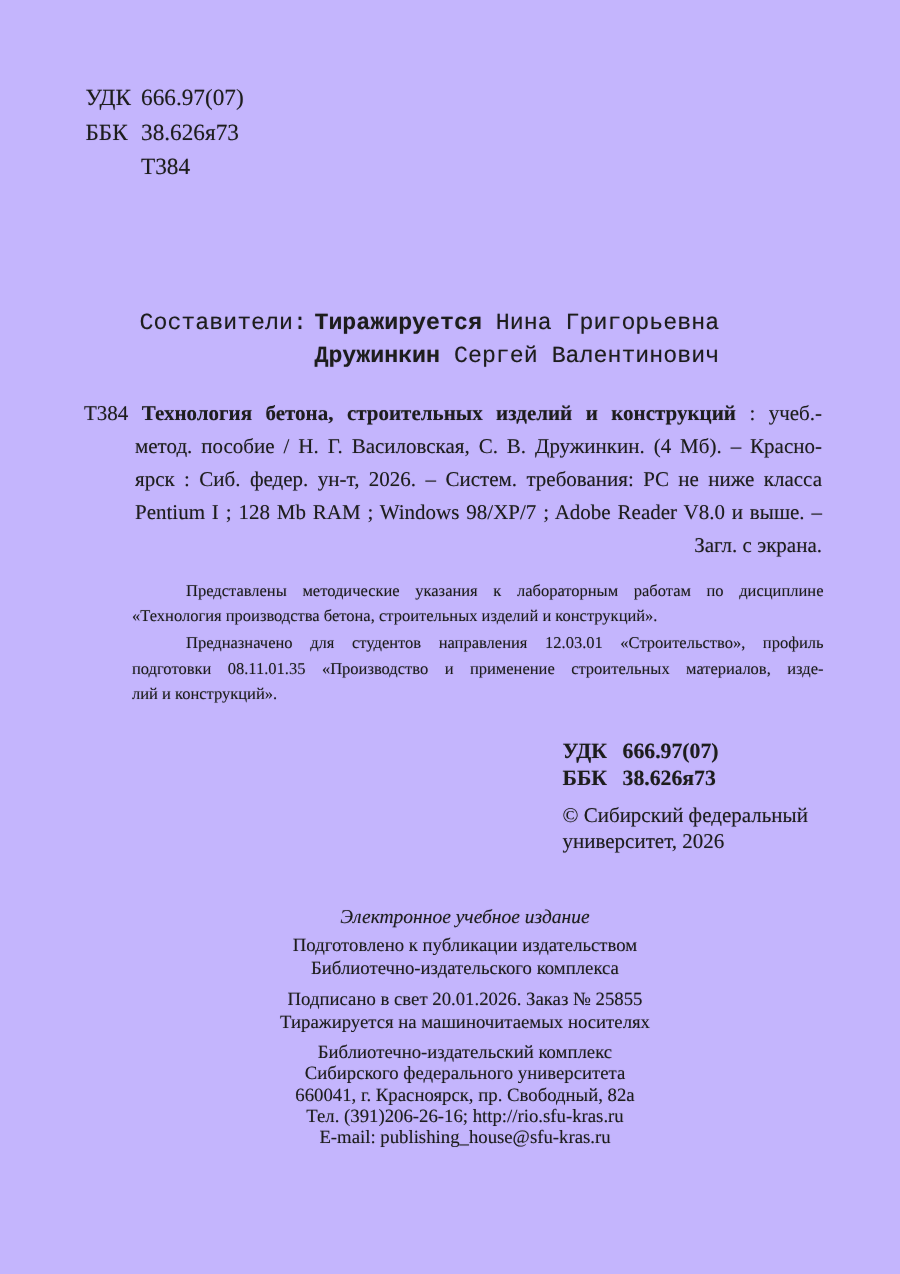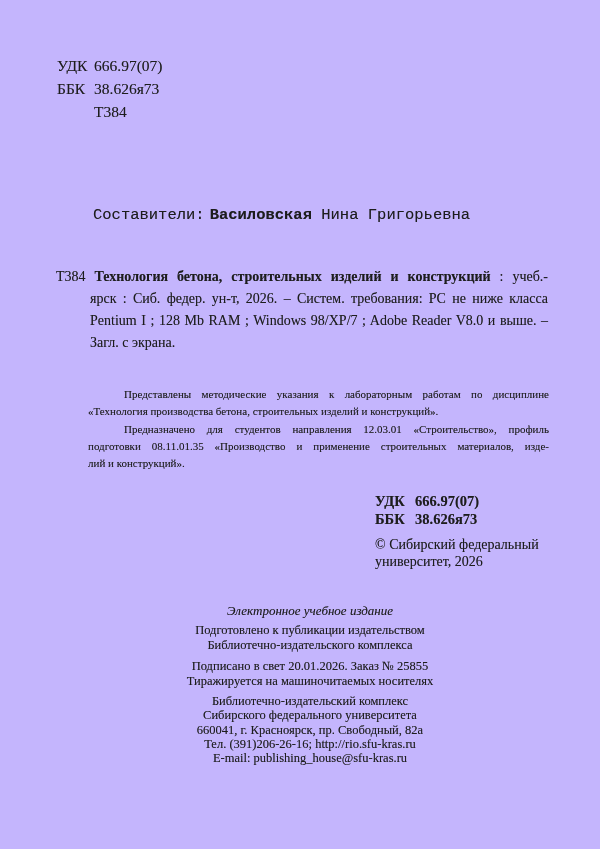--- a/index.html
+++ b/index.html
@@ -17,21 +17,21 @@
   
   .udk-top { left:57px; top:54px; font-size:15.5px; line-height:23px; }
   .udk-top .lbl { display:inline-block; width:37px; }
 
   
   .compilers { left:93px; top:204px; font-size:15.5px; line-height:22px; display:flex; gap:5px;font-family:Liberation Mono, monospace; }
   .compilers b { font-weight:bold; }
 
   
   .biblio { left:56px; top:266px; width:492px; font-size:14px; line-height:22px; }
-  .biblio .cont { padding-left:34px; }
+  .biblio .cont { padding-left:34px;text-align:right; }
   .jl { text-align:justify; text-align-last:justify; }
   .biblio b { font-weight:bold; }
 
   
   .abstract { left:88px; top:386px; width:461px; font-size:11px; line-height:17.3px; }
   .abstract .ind { text-indent:36px; }
 
   
   .udk-right { left:375px; top:493px; font-size:14.5px; font-weight:bold; line-height:17.5px; }
   .udk-right .lbl { display:inline-block; width:40px; }
@@ -53,26 +53,28 @@
 
   <div class="abs udk-top">
     <div><span class="lbl">УДК</span><span>666.97(07)</span></div>
     <div><span class="lbl">ББК</span><span>38.626я73</span></div>
     <div><span class="lbl"></span><span>Т384</span></div>
   </div>
 
   <div class="abs compilers">
     <span>Составители:</span>
     <div>
-      <div><b>Василовская</b> <span>Нина Григорьевна</span></div>
+      <div><b>Тиражируется</b> <span>Нина Григорьевна</span></div>
+      <div><b>Дружинкин</b> <span>Сергей Валентинович</span></div>
     </div>
   </div>
 
   <div class="abs biblio">
     <div class="jl"><span>Т384</span> <b>Технология бетона, строительных изделий и конструкций</b> <span>: учеб.-</span></div>
+    <div class="cont jl">метод. пособие / Н. Г. Василовская, С. В. Дружинкин. (4 Мб). – Красно-</div>
     <div class="cont jl">ярск : Сиб. федер. ун-т, 2026. – Систем. требования: PC не ниже класса</div>
     <div class="cont jl">Pentium I ; 128 Mb RAM ; Windows 98/XP/7 ; Adobe Reader V8.0 и выше. –</div>
     <div class="cont">Загл. с экрана.</div>
   </div>
 
   <div class="abs abstract">
     <div class="ind jl">Представлены методические указания к лабораторным работам по дисциплине</div>
     <div>«Технология производства бетона, строительных изделий и конструкций».</div>
     <div class="ind jl">Предназначено для студентов направления 12.03.01 «Строительство», профиль</div>
     <div class="jl">подготовки 08.11.01.35 «Производство и применение строительных материалов, изде-</div>

